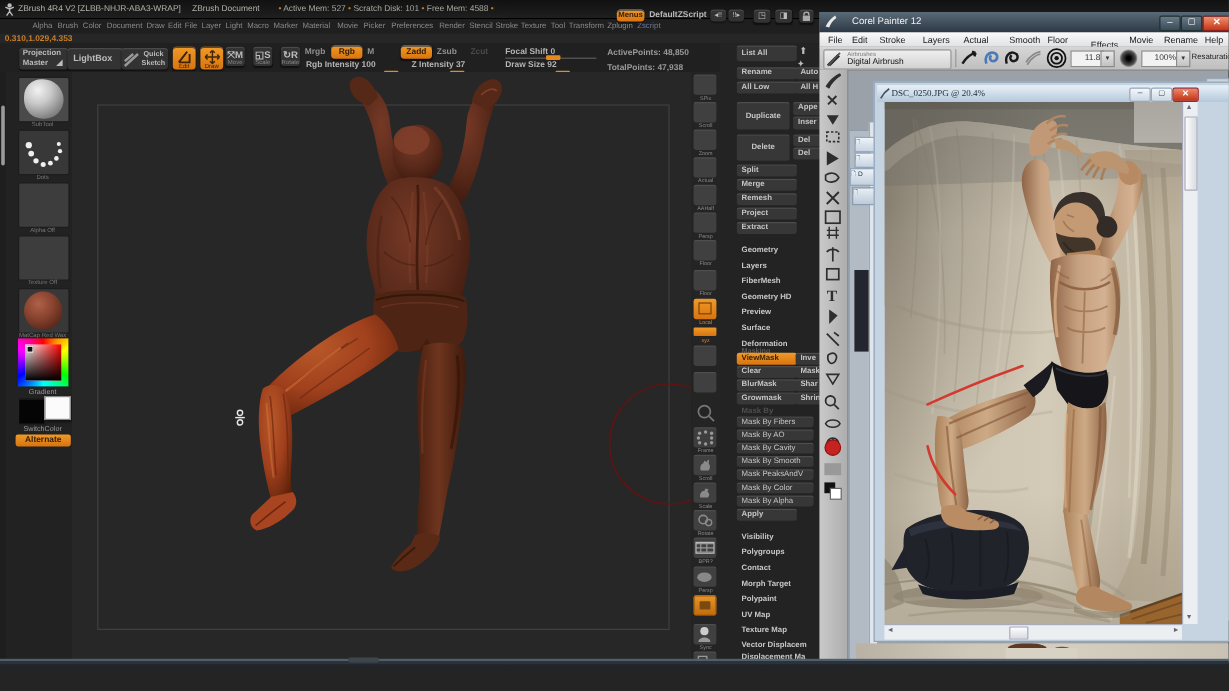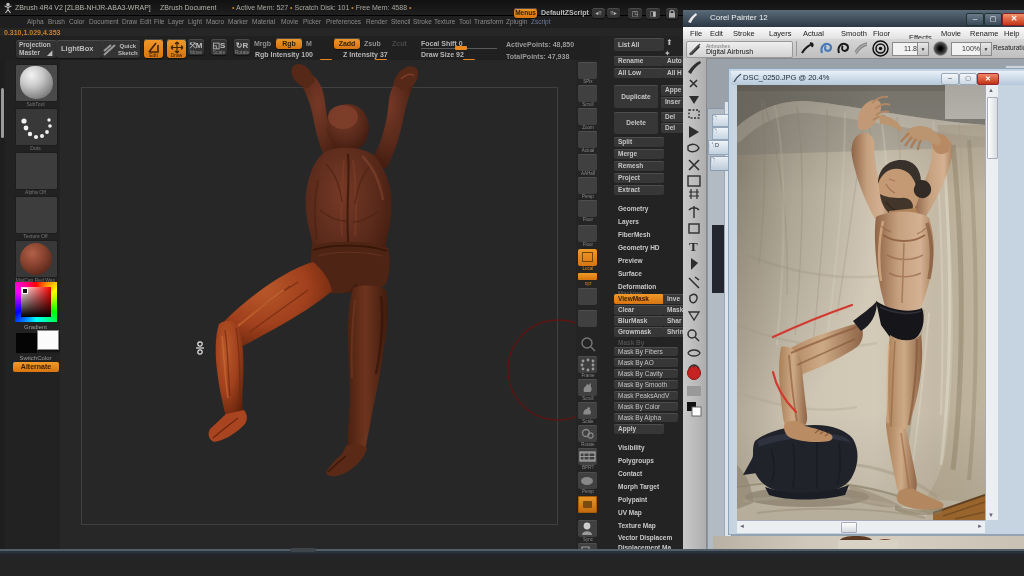--- a/index.html
+++ b/index.html
@@ -515,21 +515,21 @@
       <div style="position:absolute;left:0;top:0;width:311px;height:15px;background:linear-gradient(90deg,#b9b2a4,#cfc8ba 30%,#d5cdbf 60%,#c9c2b4);"></div>
       <div style="position:absolute;left:126px;top:0;width:34px;height:15px;background:#5e3a24;border-radius:40% 40% 0 0;"></div>
       <div style="position:absolute;left:162px;top:3px;width:20px;height:12px;background:#7a4a2c;border-radius:45% 45% 0 0;"></div>
       <div style="position:absolute;left:125px;top:4px;width:60px;height:11px;background:#d8d2c4;"></div>
     </div>
     <div id="doc">
       <div id="doc-title">
         <svg width="9" height="10" style="position:absolute;left:2px;top:2px;">
             <path d="M1 9 C3 5 5 3 8 1" stroke="#456" stroke-width="1.5" fill="none"></path>
           </svg>
-        <span style="position:absolute;left:12px;top:2px;">DSC_0250.JPG @ 20.4%</span>
+        <span style="position:absolute;left:12px;top:2px;font-family:Liberation Serif, serif;">DSC_0250.JPG @ 20.4%</span>
         <div style="position:absolute;left:210px;top:2px;width:16px;height:10px;background:linear-gradient(#f4f7fa,#ccd8e4);border:1px solid #9ab;border-radius:2px;font-size:7px;color:#345;text-align:center;line-height:8px;">–</div>
         <div style="position:absolute;left:228px;top:2px;width:16px;height:10px;background:linear-gradient(#f4f7fa,#ccd8e4);border:1px solid #9ab;border-radius:2px;font-size:6px;color:#345;text-align:center;line-height:9px;">▢</div>
         <div style="position:absolute;left:246px;top:2px;width:20px;height:10px;background:linear-gradient(#ee8866,#c03314);border:1px solid #923;border-radius:2px;font-size:7px;color:#fff;text-align:center;line-height:9px;font-weight:bold;">✕</div>
       </div>
       <div id="doc-photo">
         <svg width="248" height="435" viewBox="0 0 248 435">
           <defs>
             <linearGradient id="clothg" x1="0" y1="0" x2="1" y2="0">
               <stop offset="0%" stop-color="#b6ac9a"></stop>
                 <stop offset="22%" stop-color="#cdc4b2"></stop>

